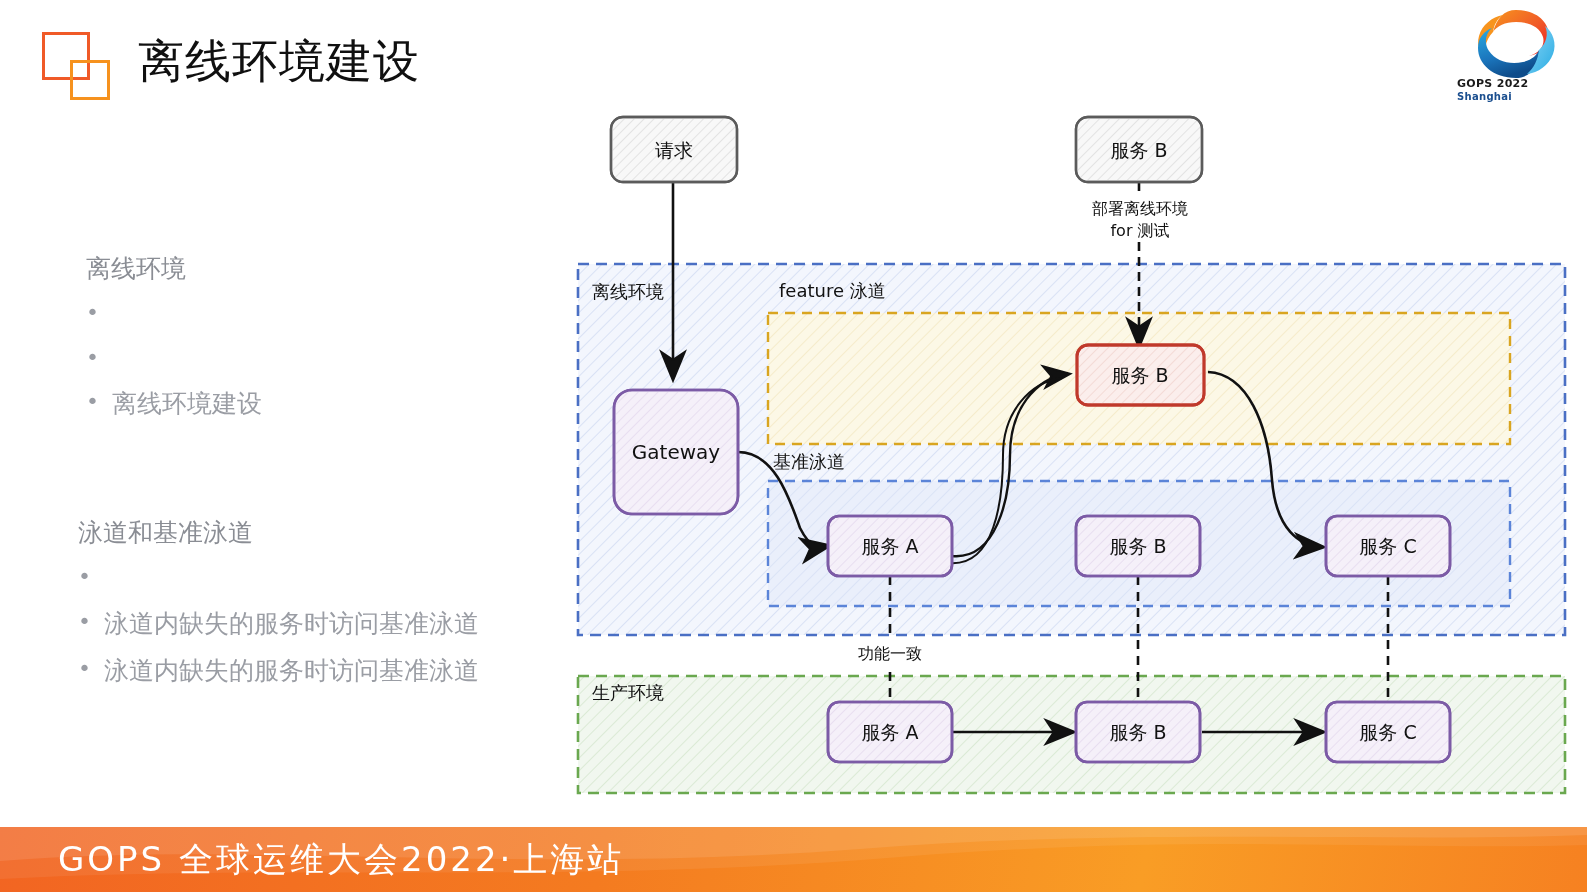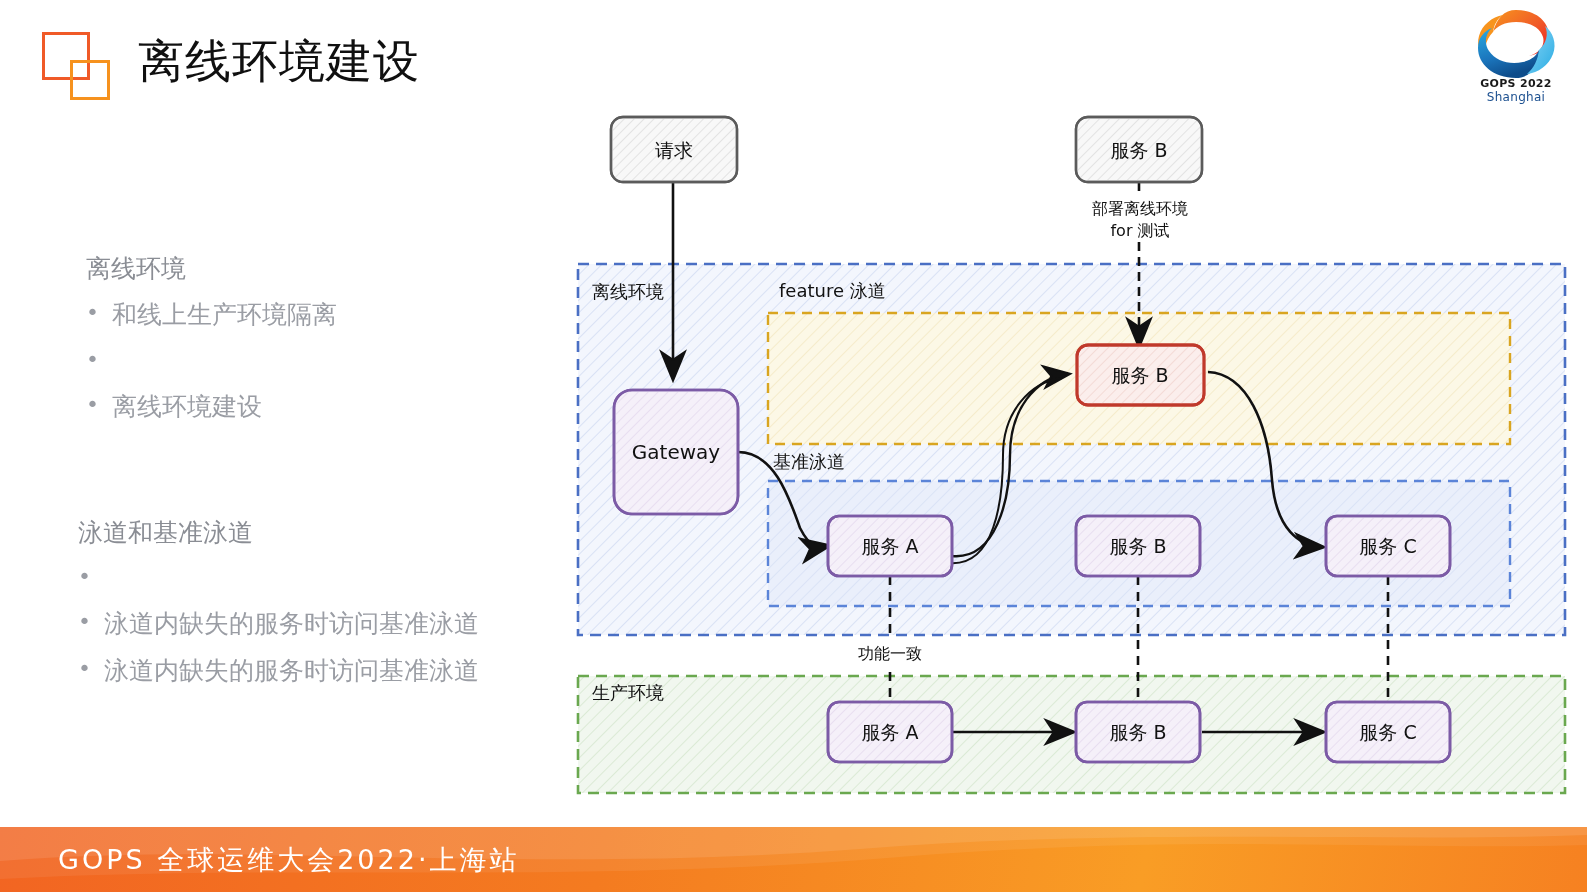--- a/index.html
+++ b/index.html
@@ -22,25 +22,25 @@
     font-size: 46px; color: #101010; letter-spacing: 1px;
     font-family: "DejaVu Sans", "Liberation Sans", sans-serif;
     line-height: 1.35; white-space: nowrap;
   }
 
   
   .gops-logo { position: absolute; right: 12px; top: 4px; width: 118px; height: 104px; }
   .gops-logo svg { display: block; }
   .gops-text {
     position: absolute; left: 0; right: 0; top: 74px;
-    text-align: center; font-size: 11px; font-weight: bold; color: #1a1a1a;
+    font-size: 11px; font-weight: bold; color: #1a1a1a;
     letter-spacing: .3px; line-height: 1.15;
     font-family: "DejaVu Sans", "Liberation Sans", sans-serif;
   }
-  .gops-text .sub { font-weight: normal; font-size: 12px; color: #1b4f8f; display:block; }
+  .gops-text .sub { font-weight: bold; font-size: 10px; color: #1b4f8f; display:block; }
 
   
   .text-col { position: absolute; left: 86px; top: 252px; width: 470px; color: #8a8d94; }
   .tc-heading { font-size: 25px; color: #8a8d94; margin-bottom: 14px;
      font-family: "DejaVu Sans","Liberation Sans",sans-serif; }
   .tc-item { display: flex; align-items: flex-start; font-size: 25px; color: #9a9da4;
      margin: 0 0 16px 0; line-height: 1.25;
      font-family: "DejaVu Sans","Liberation Sans",sans-serif; }
   .tc-bullet { width: 26px; flex: 0 0 26px; text-align: left; font-size: 22px; line-height: 1.3; }
   .block2 { position: absolute; left: 78px; top: 516px; width: 520px; }
@@ -51,21 +51,21 @@
 
   
   .footer {
     position: absolute; left: 0; bottom: 0; width: 1587px; height: 65px;
     background: linear-gradient(100deg, #F26522 0%, #F47B20 38%, #F99D25 72%, #F68121 100%);
     overflow: hidden;
   }
   .footer .wave { position:absolute; left:0; top:0; width:100%; height:100%; }
   .footer-text {
     position: absolute; left: 58px; top: 50%; transform: translateY(-50%);
-    color: #ffffff; font-size: 27px; letter-spacing: 3px;
+    color: #ffffff; font-size: 34px; letter-spacing: 3px;
     font-family: "DejaVu Sans", "Liberation Sans", sans-serif;
     white-space: nowrap;
   }
 </style>
 </head>
 <body>
 
 <div class="slide">
 
   <div class="title-icon">
@@ -102,21 +102,20 @@
     <div class="gops-text">
       <span>GOPS 2022</span>
       <span class="sub">Shanghai</span>
     </div>
   </div>
 
   <div class="text-col">
     <div class="tc-heading">离线环境</div>
     <div class="tc-item">
       <span class="tc-bullet">•</span>
-      <span>和线上生产环境隔离</span>
     </div>
     <div class="tc-item">
       <span class="tc-bullet">•</span>
     </div>
     <div class="tc-item">
       <span class="tc-bullet">•</span>
       <span>离线环境建设</span>
     </div>
   </div>
 

